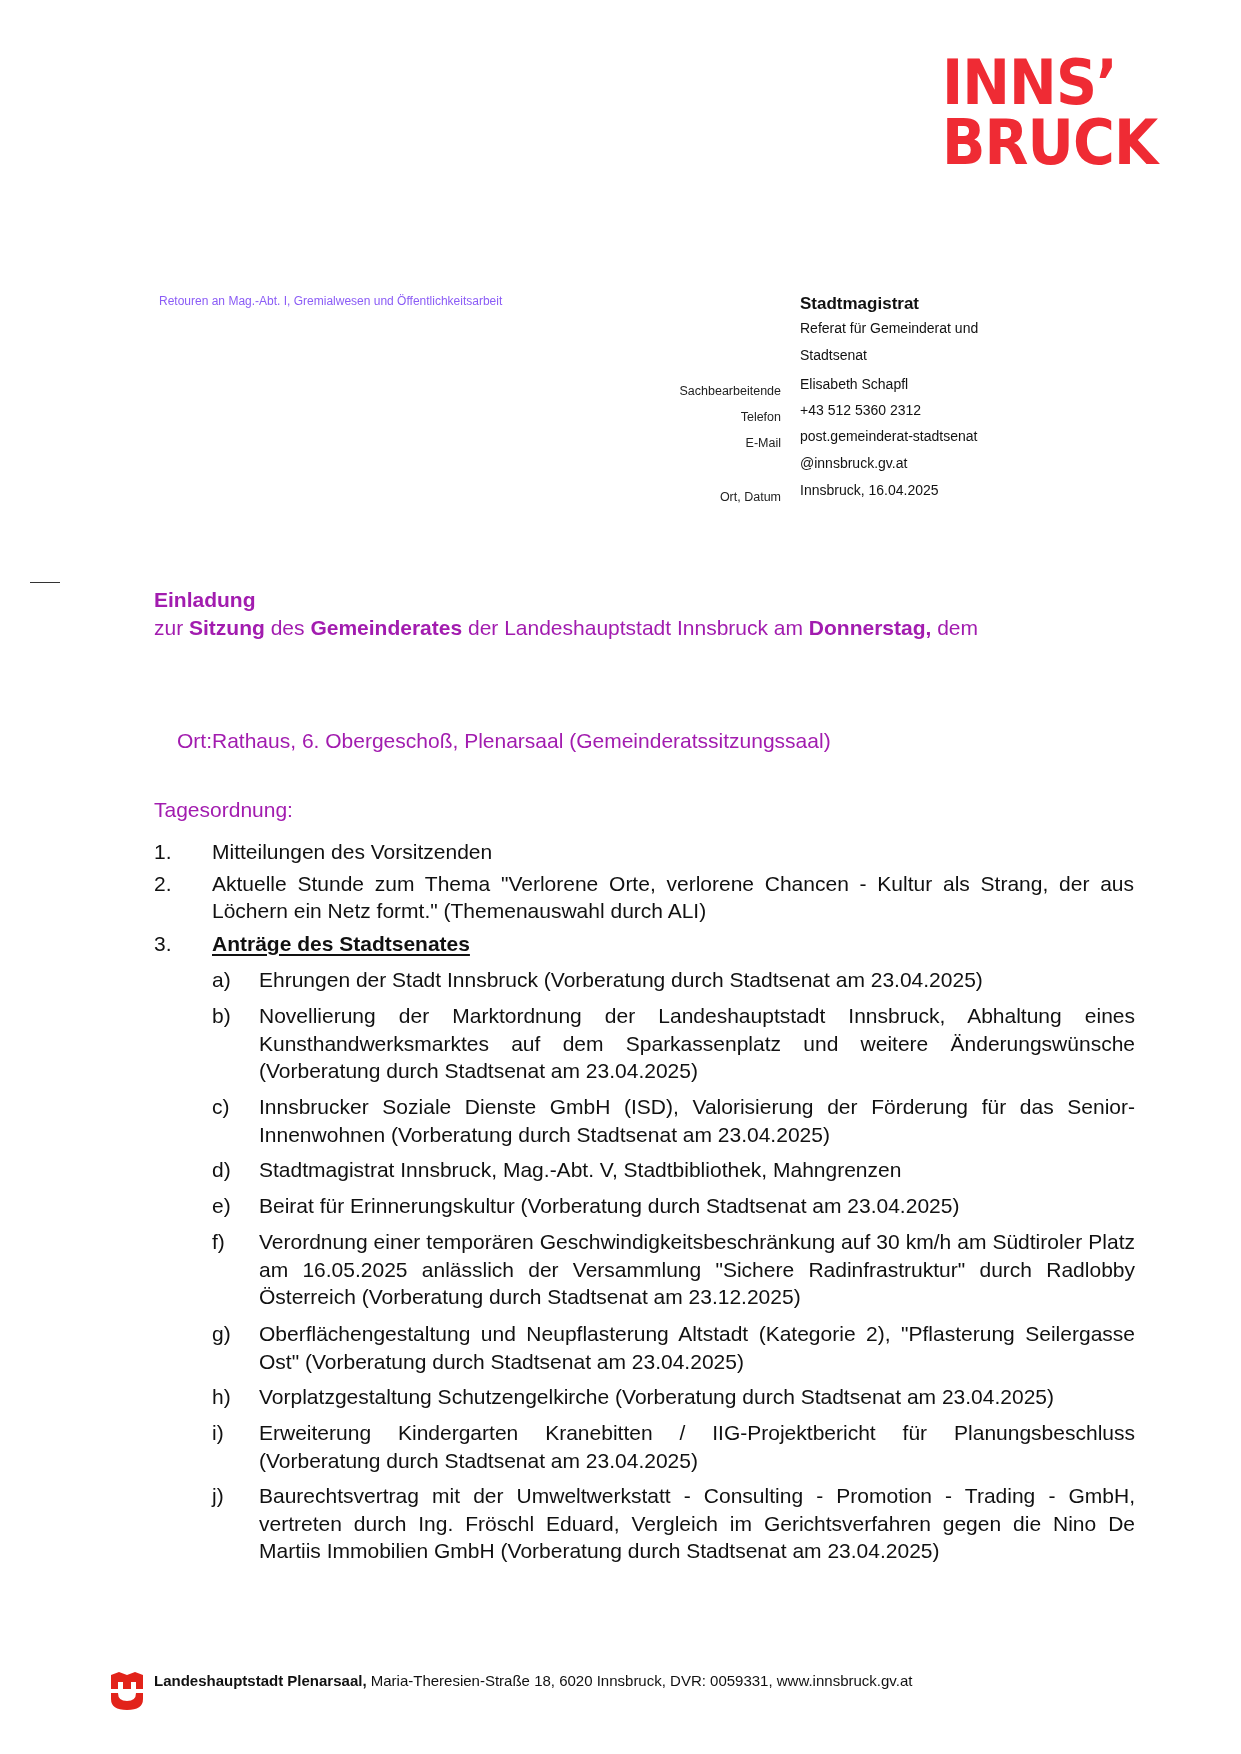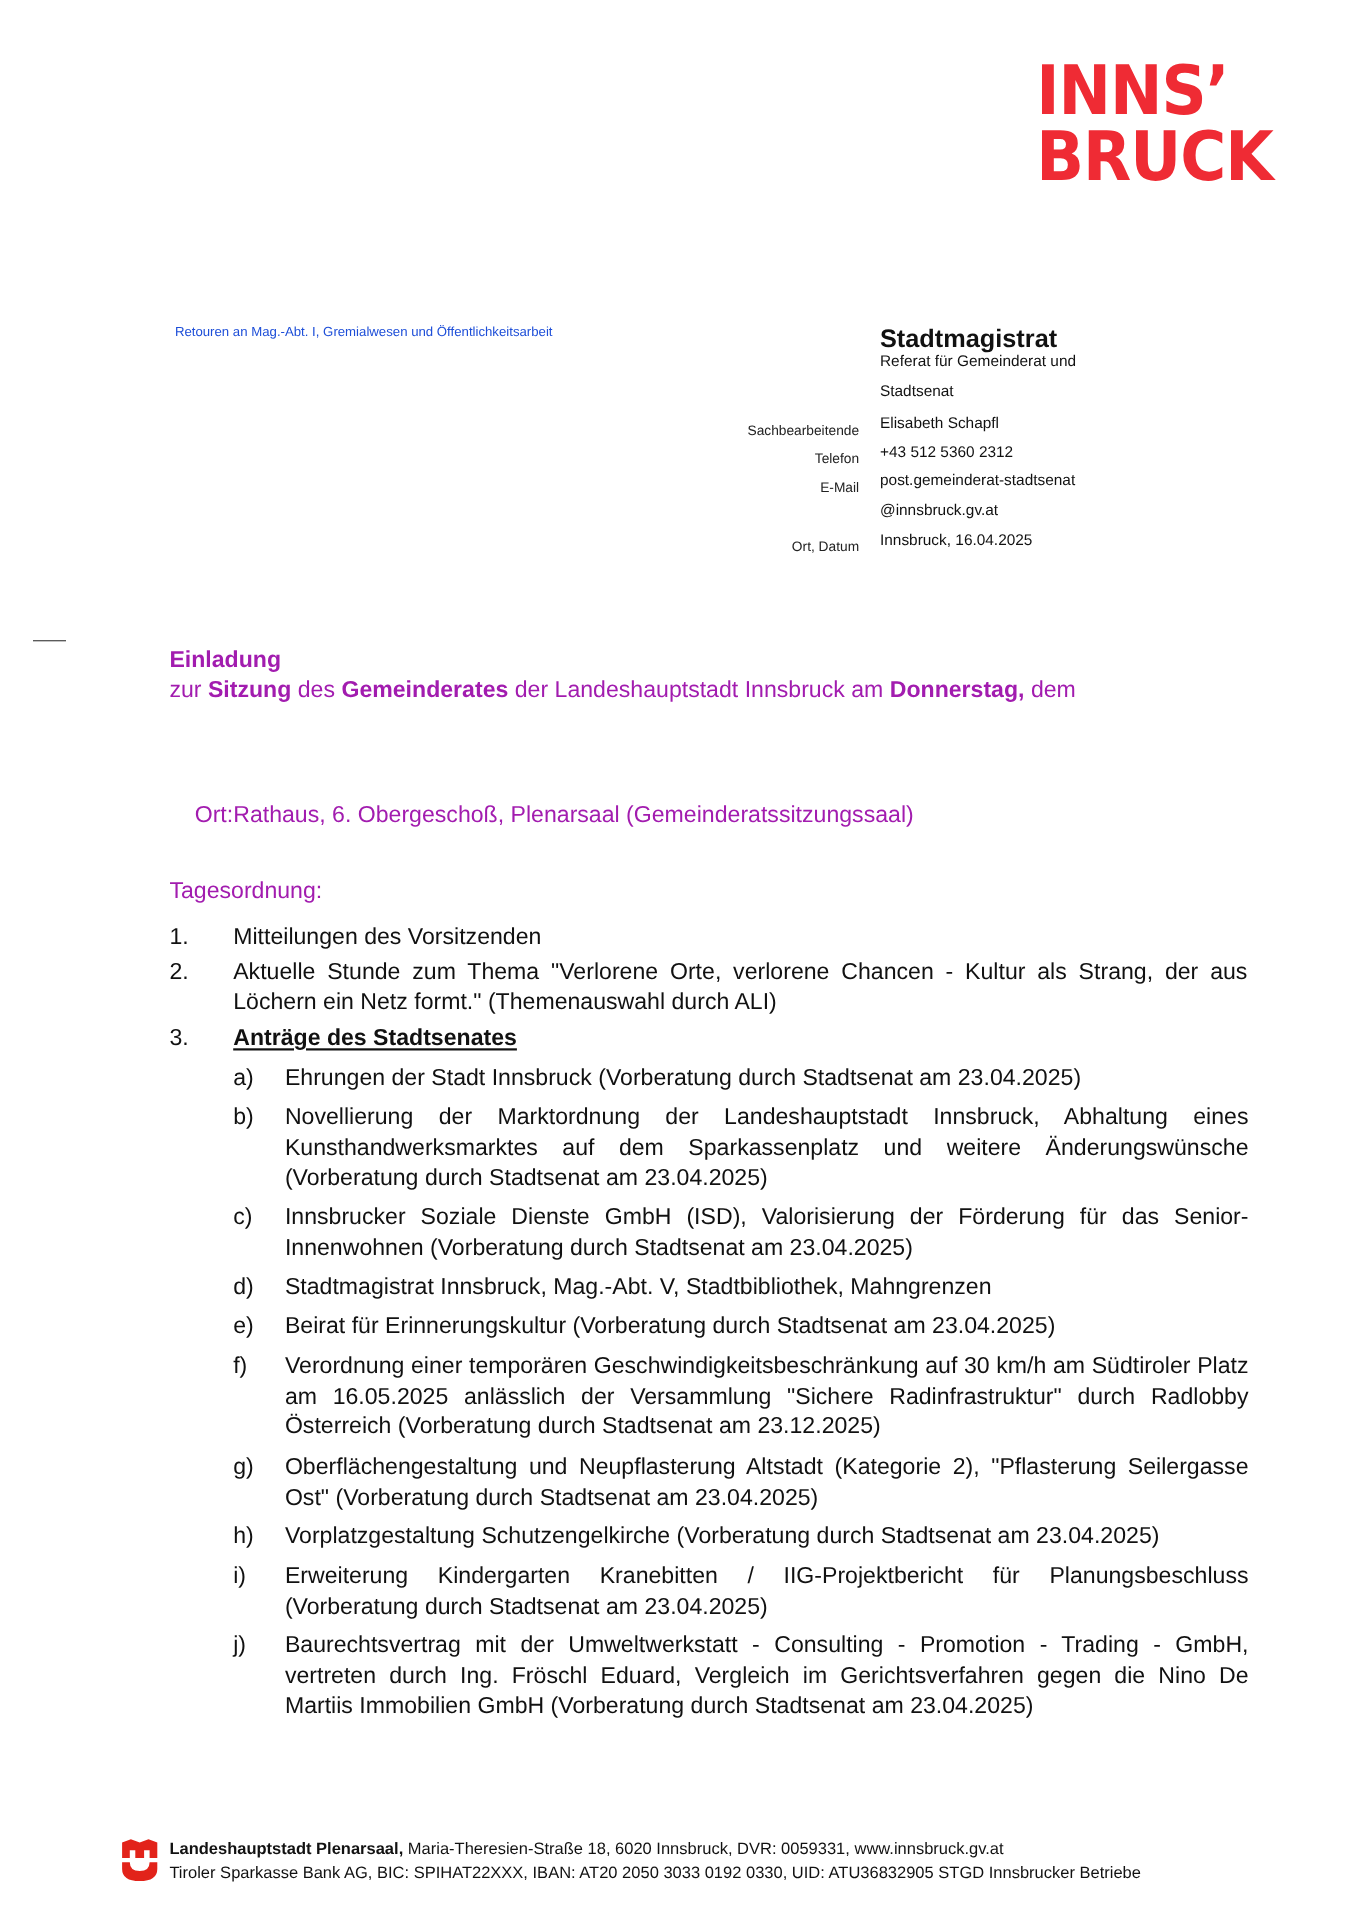--- a/index.html
+++ b/index.html
@@ -9,26 +9,26 @@
 
   
   #logo { left: 942px; top: 55px; width: 245px; height: 118px; }
   #logo .ln { position: absolute; left: 0; font-family: "DejaVu Sans", sans-serif; font-weight: 900;
               color: #ef2b34; font-size: 62px; line-height: 56px; letter-spacing: -1px;
               transform: scaleX(0.92); transform-origin: left top; }
   #logo .l1 { top: 0; }
   #logo .l2 { top: 60px; }
 
   
-  #return-addr { left: 159px; top: 294px; font-size: 12px; color: #1d4ed8; }
+  #return-addr { left: 159px; top: 294px; font-size: 12px; color: #8b5cf6; }
 
   
   .lbl { position: absolute; right: 460px; font-size: 12.5px; color: #222; text-align: right; white-space: nowrap; }
   .val { position: absolute; left: 800px; font-size: 14px; color: #111; white-space: nowrap; }
-  .val.b { font-weight: bold; font-size: 23px; }
+  .val.b { font-weight: bold; font-size: 17px; }
 
   
   #fold-mark { left: 30px; top: 582px; width: 30px; height: 0; border-top: 1.5px solid #333; }
 
   
   .main { font-size: 21px; line-height: 28px; color: #a21caf; }
   #invitation { left: 154px; top: 586px; width: 980px; }
   #invitation .head { font-weight: bold; }
   #invitation b { font-weight: bold; }
 
@@ -146,14 +146,13 @@
   <span class="num">j)</span>
   <span class="txt">Baurechtsvertrag mit der Umweltwerkstatt - Consulting - Promotion - Trading - GmbH, vertreten durch Ing. Fröschl Eduard, Vergleich im Gerichtsverfahren gegen die Nino De Martiis Immobilien GmbH (Vorberatung durch Stadtsenat am 23.04.2025)</span>
 </div>
 
 <svg id="footer-logo" class="abs" viewBox="0 0 34 40">
   <path d="M1 4 L9 1 L17 4 L25 1 L33 4 L33 18 L26 18 L26 11 L21 11 L21 18 L13 18 L13 11 L8 11 L8 18 L1 18 Z" fill="#e2231a"></path>
   <path d="M1 22 L8 22 Q8 30 17 30 Q26 30 26 22 L33 22 L33 28 Q33 39 17 39 Q1 39 1 28 Z" fill="#e2231a"></path>
 </svg>
 <div id="footer" class="abs">
   <div><b>Landeshauptstadt Plenarsaal,</b><span> Maria-Theresien-Straße 18, 6020 Innsbruck, DVR: 0059331, www.innsbruck.gv.at</span></div>
-  <div>Tiroler Sparkasse Bank AG, BIC: SPIHAT22XXX, IBAN: AT20 2050 3033 0192 0330, UID: ATU36832905 STGD Innsbrucker Betriebe</div>
 </div>
 
 </body></html>

